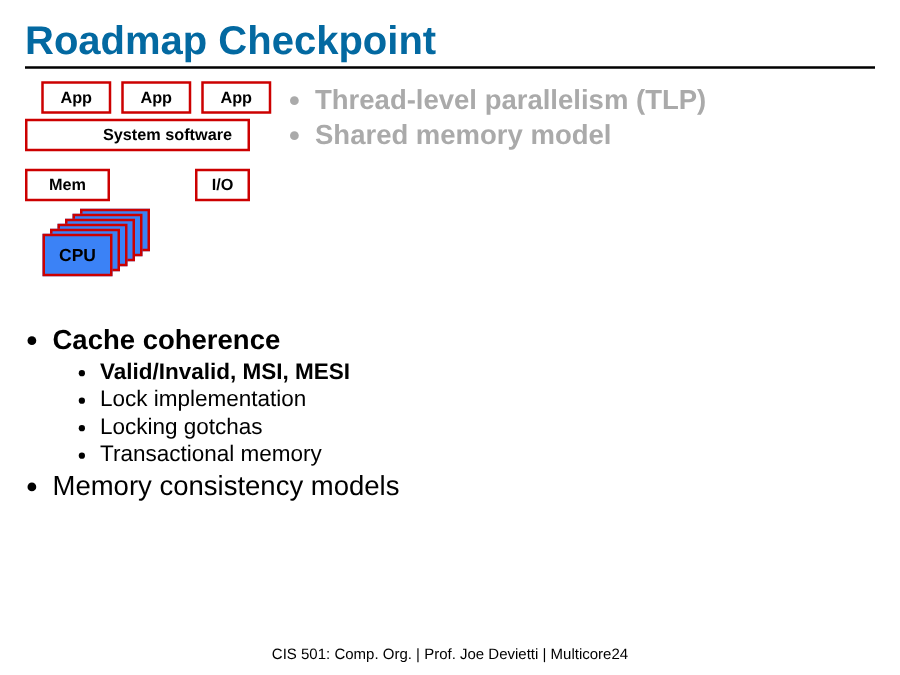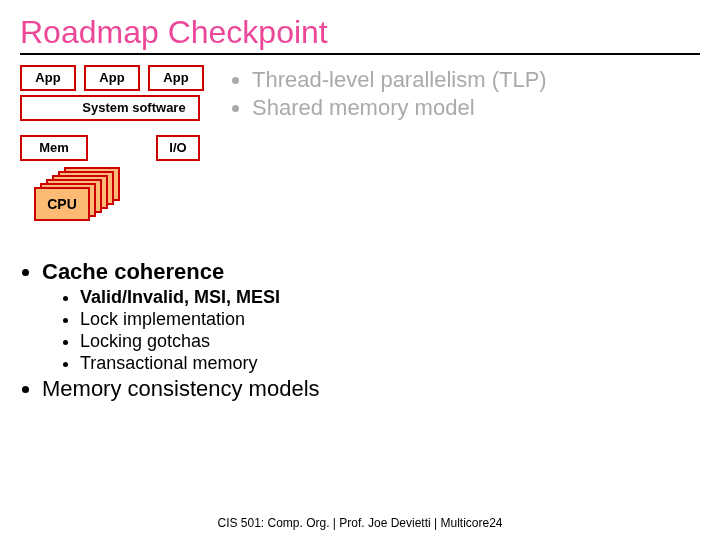--- a/index.html
+++ b/index.html
@@ -10,43 +10,44 @@
     background: #fff;
     font-family: Verdana, Geneva, sans-serif;
     color: #000;
     position: relative;
   }
   .slide {
     padding: 10px 20px 0 20px;
   }
   .title {
     font-size: 32px;
-    color: #ec4899;
+    color: #0369a1;
     font-family: "Trebuchet MS", Verdana, sans-serif;
     margin: 4px 0 2px 0;
-    font-weight: normal;
+    font-weight: bold;
   }
   .hr {
     border: none;
     border-top: 2px solid #000;
     margin: 2px 0 10px 0;
   }
   .columns {
     display: flex;
     align-items: flex-start;
   }
   .diagram {
     width: 210px;
     flex: 0 0 210px;
     position: relative;
     height: 190px;
   }
   .app-row {
     display: flex;
     gap: 8px;
+    justify-content: center;
   }
   .app-box {
     border: 2px solid #c00;
     width: 56px;
     height: 26px;
     text-align: center;
     font-size: 13px;
     line-height: 22px;
     font-weight: bold;
   }
@@ -91,25 +92,26 @@
   .cpu-stack { position: absolute; top: 32px; left: 14px; }
   .cpu-box {
     position: absolute;
     border: 2px solid #c00;
     width: 56px;
     height: 34px;
     text-align: center;
     font-size: 14px;
     line-height: 30px;
     font-weight: bold;
-    background: #fdba74;
+    background: #3b82f6;
   }
   .content {
     flex: 1;
     font-family: Verdana, Geneva, sans-serif;
+    font-weight: bold;
   }
   ul.lvl1 { margin: 0; padding-left: 22px; }
   ul.lvl1 > li { font-size: 22px; margin: 2px 0; }
   ul.lvl2 { margin: 0; padding-left: 60px; }
   ul.lvl2 > li { font-size: 18px; margin: 1px 0; }
   .grey { color: #aaa; }
   .grey-strike { color: #aaa; position: relative; }
   .grey-strike::after {
     content: "";
     position: absolute;

